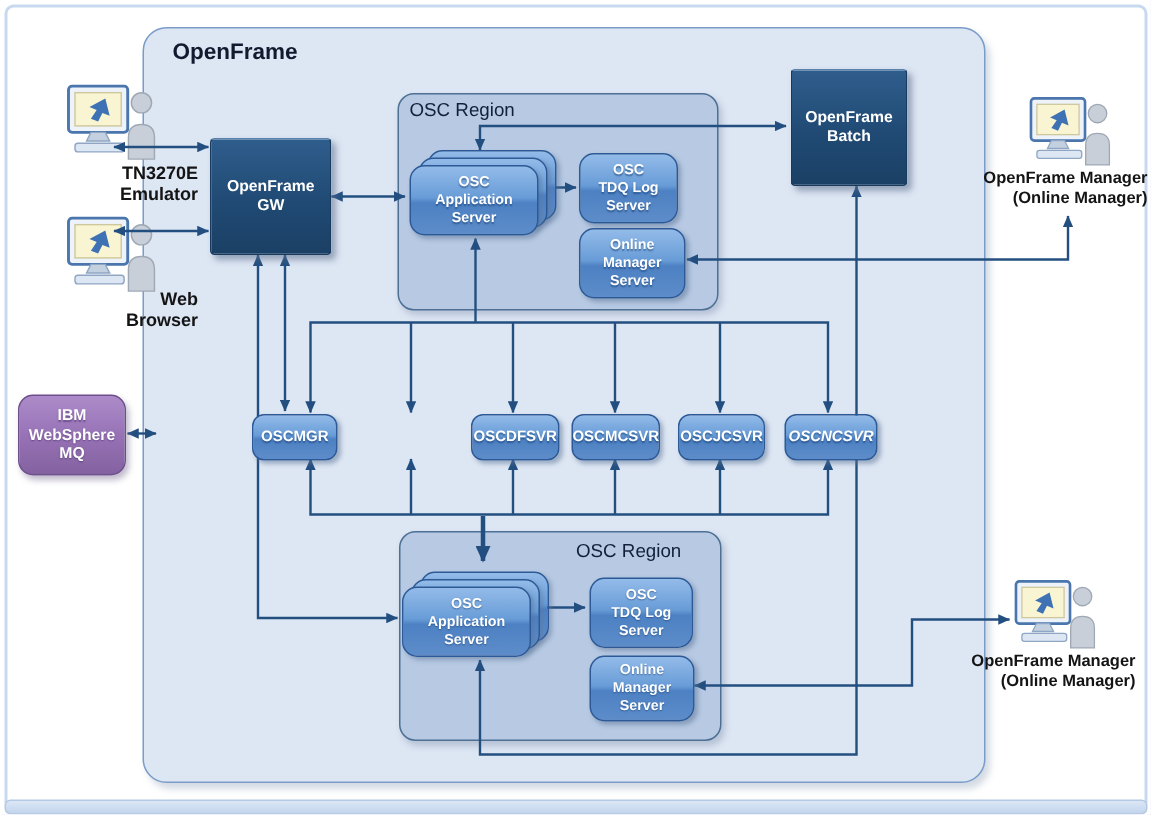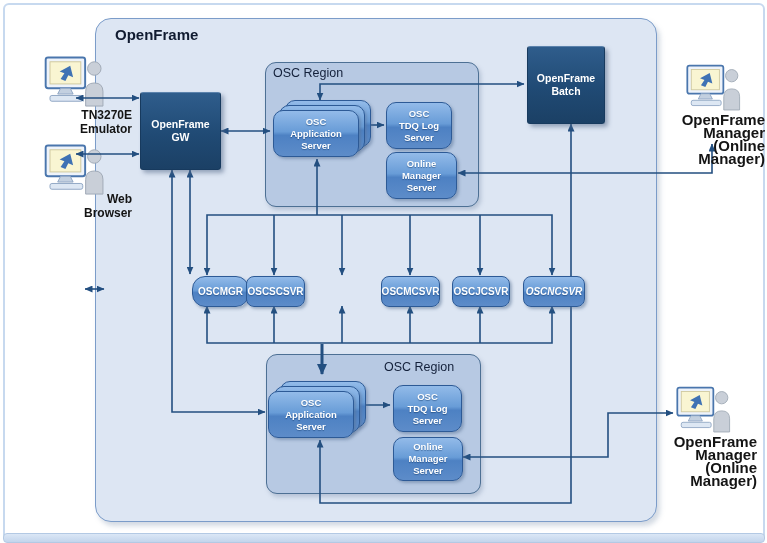--- a/index.html
+++ b/index.html
@@ -38,21 +38,21 @@
          border:1px solid #2d5a96;border-radius:10px;box-shadow:2px 2px 3px rgba(90,115,150,.45);}
   .mqbox{position:absolute;left:12px;top:263px;width:70px;height:52px;
          display:flex;flex-direction:column;justify-content:center;align-items:center;
          background:linear-gradient(180deg,#ad8bc9 0%,#9571b4 55%,#84619f 100%);
          border:1px solid #6d4f8c;border-radius:10px;color:#fff;font-weight:bold;
          font-size:10.5px;line-height:12.5px;text-align:center;
          text-shadow:0 1px 1px rgba(60,30,90,.5);box-shadow:2px 3px 4px rgba(110,100,140,.45);}
   
   .icon-label{position:absolute;text-align:right;font-weight:bold;color:#141414;}
   .lab-client{font-size:12px;line-height:14px;}
-  .lab-mgr{font-size:15px;line-height:13px;}
+  .lab-mgr{font-size:11px;line-height:13px;}
   svg.lines{position:absolute;left:0;top:0;z-index:2;}
   .pc{position:absolute;z-index:3;}
   .stage > *{z-index:1;}
   .of-container,.region{z-index:1;}
   .darkbox,.srv,.mqbox,.stack-layer{z-index:3;}
   .title-of,.title-region,.icon-label{z-index:4;}
 </style>
 </head>
 <body>
 
@@ -144,20 +144,25 @@
   </div>
 
   <svg class="pc" style="left:676px;top:386px;" width="58" height="48">
       <use href="#pc-user"></use>
     </svg>
   <div class="icon-label lab-mgr" style="left:647px;top:435px;width:110px;">
     <div>OpenFrame Manager</div>
     <div>(Online  Manager)</div>
   </div>
 
+  <div class="mqbox">
+    <div>IBM</div>
+    <div>WebSphere</div>
+    <div>MQ</div>
+  </div>
 
   <div class="darkbox" style="left:140px;top:92px;width:79px;height:76px;">
     <div>OpenFrame</div>
     <div>GW</div>
   </div>
   <div class="darkbox" style="left:527px;top:46px;width:76px;height:76px;">
     <div>OpenFrame</div>
     <div>Batch</div>
   </div>
 
@@ -172,22 +177,22 @@
     <div>OSC</div>
     <div>TDQ Log</div>
     <div>Server</div>
   </div>
   <div class="srv srv3" style="left:386px;top:152px;width:69px;height:45px;">
     <div>Online</div>
     <div>Manager</div>
     <div>Server</div>
   </div>
 
-  <div class="srv" style="left:192px;top:276px;width:55px;height:29px;border-radius:13px;">OSCMGR</div>
-  <div class="srv" style="left:246px;top:276px;width:57px;height:29px;">OSCSCSVR</div>
+  <div class="srv" style="left:168px;top:276px;width:55px;height:29px;">OSCMGR</div>
+  <div class="srv" style="left:314px;top:276px;width:57px;height:29px;">OSCDFSVR</div>
   <div class="srv" style="left:381px;top:276px;width:57px;height:29px;">OSCMCSVR</div>
   <div class="srv" style="left:452px;top:276px;width:56px;height:29px;">OSCJCSVR</div>
   <div class="srv" style="left:523px;top:276px;width:60px;height:29px;font-style:italic;">OSCNCSVR</div>
 
   <div class="stack-layer" style="left:280px;top:381px;width:84px;height:45px;"></div>
   <div class="stack-layer" style="left:274px;top:386px;width:84px;height:45px;"></div>
   <div class="srv srv3" style="left:268px;top:391px;width:84px;height:45px;">
     <div>OSC</div>
     <div>Application</div>
     <div>Server</div>

